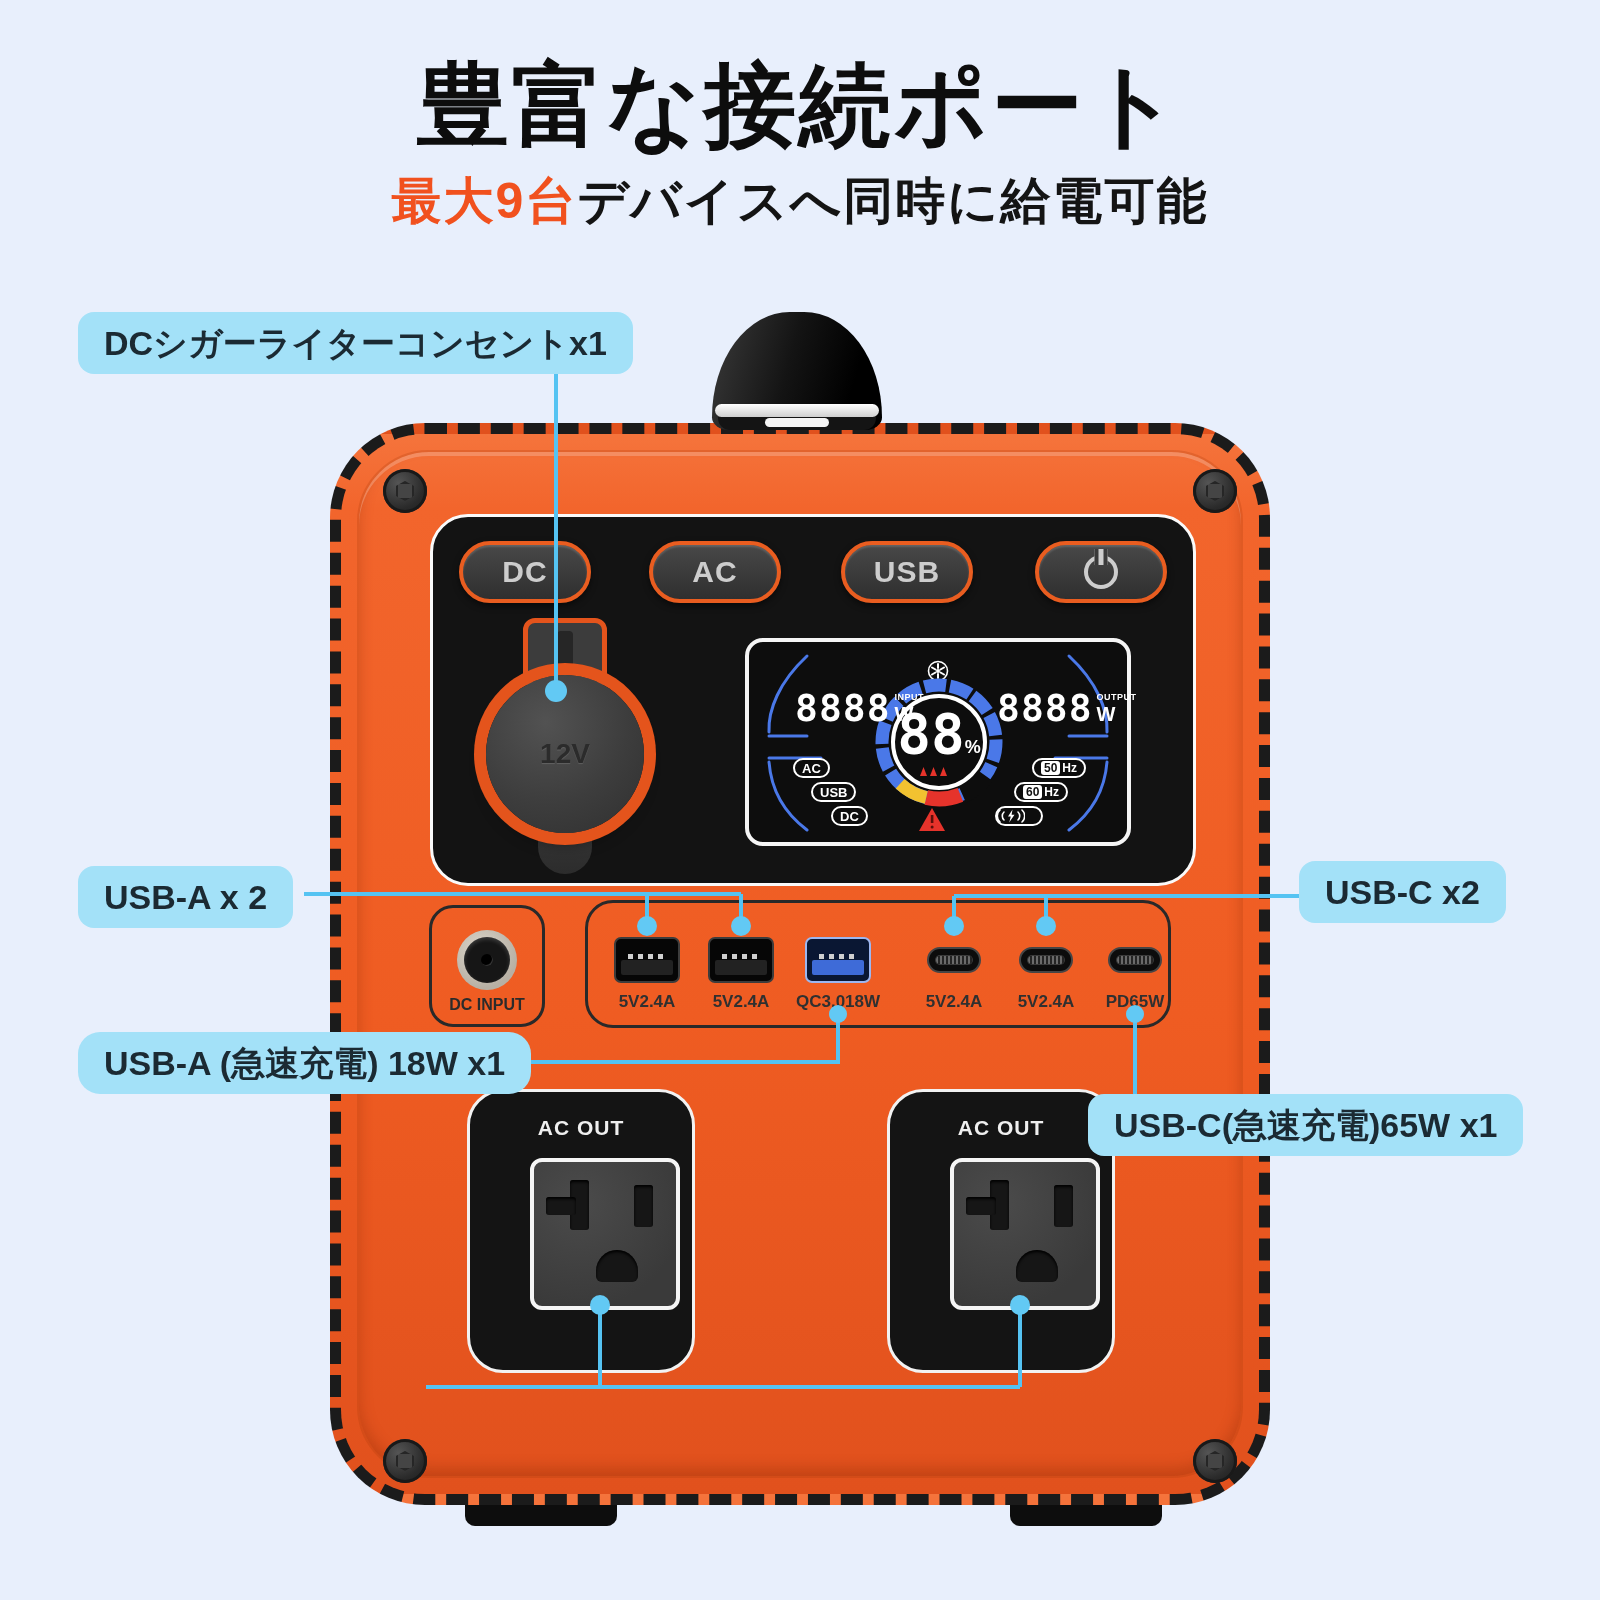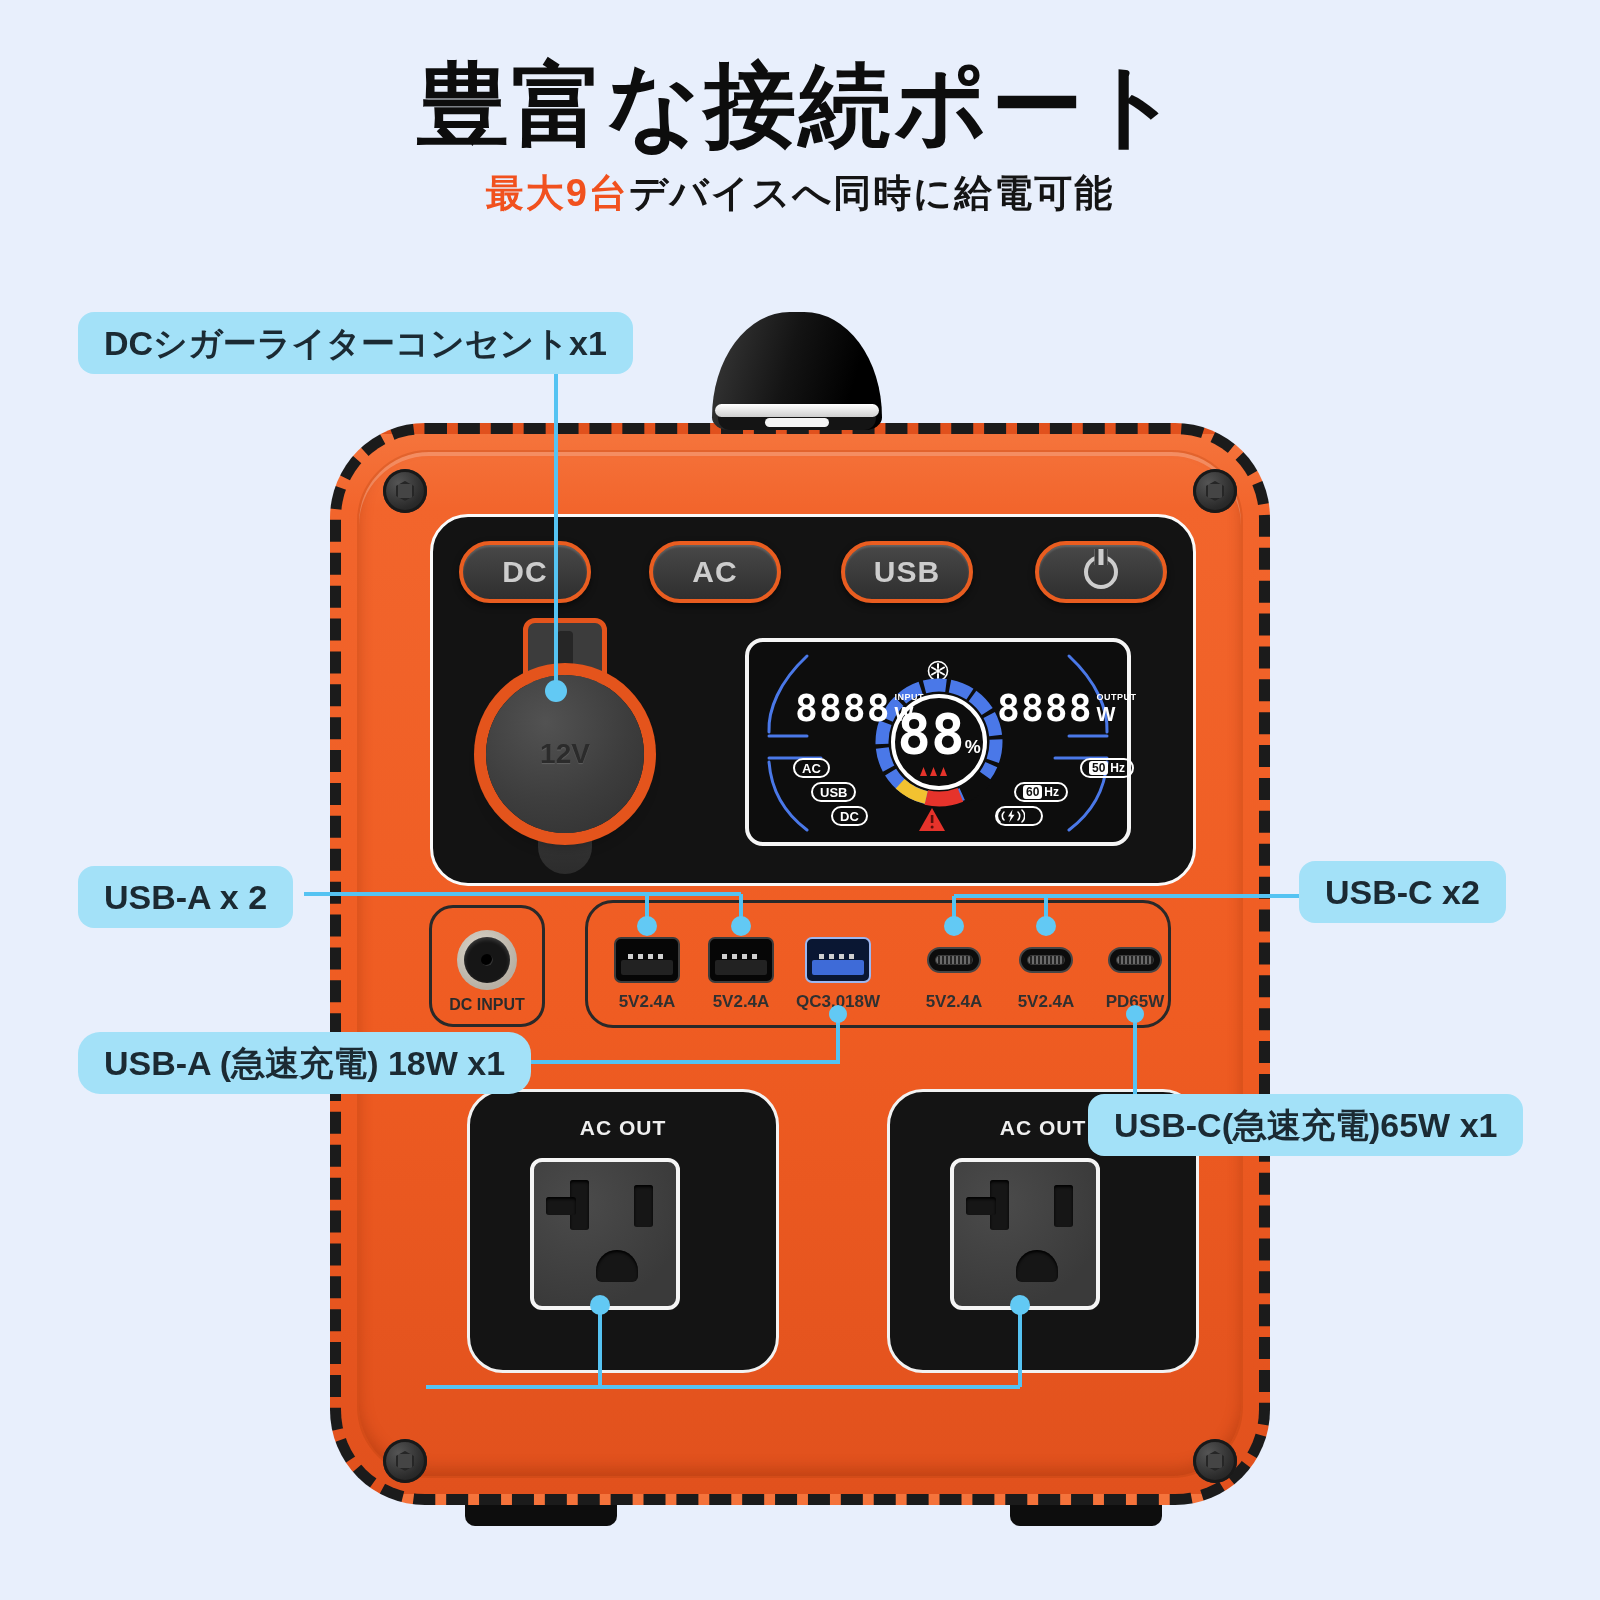--- a/index.html
+++ b/index.html
@@ -3,21 +3,21 @@
 <meta charset="utf-8">
 <style>
   html,body{margin:0;padding:0;}
   body{font-family:"Liberation Sans","DejaVu Sans",sans-serif;}
   .stage{position:relative;width:1600px;height:1600px;background:#e8effc;overflow:hidden;}
 
   
   .title{position:absolute;top:44px;left:0;right:0;text-align:center;
          font-size:92px;font-weight:900;color:#0d0d0d;letter-spacing:3px;}
   .subtitle{position:absolute;top:168px;left:0;right:0;text-align:center;
-            font-size:38px;font-weight:700;color:#141414;letter-spacing:2px;}
+            font-size:50px;font-weight:700;color:#141414;letter-spacing:2px;}
   .subtitle .hl{color:#f1511e;}
 
   
   .handle{position:absolute;left:712px;top:312px;width:170px;height:118px;
           background:linear-gradient(105deg,#3a3a3a 0%,#141414 45%,#000 80%);
           border-radius:85px 85px 18px 18px / 115px 115px 14px 14px;z-index:3;}
   .handle .stripe{position:absolute;left:3px;right:3px;bottom:13px;height:13px;
           background:linear-gradient(180deg,#ffffff,#cfcfcf);border-radius:40px;}
   .handle .hbase{position:absolute;left:6px;right:6px;bottom:0;height:13px;
           background:#141414;border-radius:0 0 12px 12px;}
@@ -111,21 +111,21 @@
   .usbc{position:absolute;top:947px;width:54px;height:26px;z-index:5;background:#0c0c0c;
         border:2px solid #454545;border-radius:13px;box-sizing:border-box;}
   .usbc::after{content:"";position:absolute;left:7px;right:7px;top:7px;height:8px;border-radius:4px;
         background:repeating-linear-gradient(90deg,#6a6a6a 0 2px,#242424 2px 4px);
         box-shadow:0 0 0 1px #3a3a3a;}
 
   .port-label{position:absolute;top:992px;transform:translateX(-50%);z-index:5;
         font-size:17px;font-weight:700;color:#303030;white-space:nowrap;}
 
   
-  .ac-block{position:absolute;top:1089px;width:312px;height:284px;z-index:4;
+  .ac-block{position:absolute;top:1089px;width:228px;height:284px;z-index:4;
         background:#141414;border:3px solid #f2f2f2;border-radius:36px;box-sizing:border-box;}
   .ac-label{position:absolute;top:24px;left:0;right:0;text-align:center;
         color:#efefef;font-size:21px;font-weight:700;letter-spacing:1px;}
   .recept{position:absolute;left:60px;top:66px;width:142px;height:144px;
         background:radial-gradient(circle at 32% 28%,#4b4b4b,#3a3a3a 75%);
         border:4px solid #f5f5f5;border-radius:12px;box-sizing:content-box;}
   .recept .sl{position:absolute;background:#161616;box-shadow:inset 0 2px 3px #000;}
   .sl.neutral-v{left:36px;top:18px;width:19px;height:50px;border-radius:3px;}
   .sl.neutral-h{left:12px;top:35px;width:30px;height:18px;border-radius:3px;}
   .sl.live{left:100px;top:23px;width:19px;height:42px;border-radius:3px;}
@@ -239,21 +239,21 @@
     </div>
 
     <div class="soc">
       <span class="digits seg">88</span><span class="pct">%</span>
     </div>
 
     <div class="pill" style="left:44px;top:116px;">AC</div>
     <div class="pill" style="left:62px;top:140px;">USB</div>
     <div class="pill" style="left:82px;top:164px;">DC</div>
 
-    <div class="pill" style="left:283px;top:116px;margin-left:48px;">
+    <div class="pill" style="left:283px;top:116px;">
       <span class="fnum">50</span>
       <span class="funit">Hz</span>
     </div>
     <div class="pill" style="left:265px;top:140px;">
       <span class="fnum">60</span>
       <span class="funit">Hz</span>
     </div>
     <div class="pill" style="left:246px;top:164px;width:48px;">
       <svg width="28" height="16" viewBox="0 0 28 16">
         <g stroke="#fff" stroke-width="1.6" fill="none" stroke-linecap="round">

